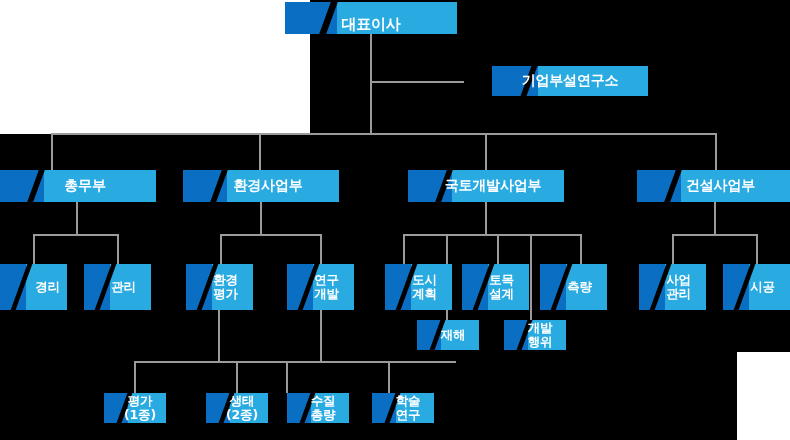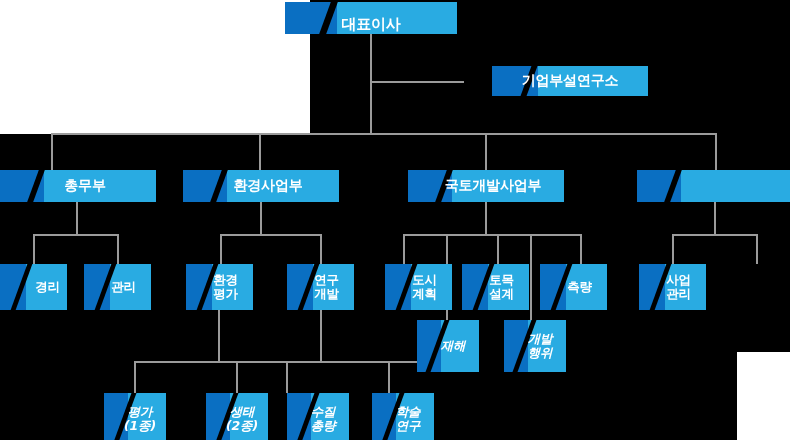--- a/index.html
+++ b/index.html
@@ -79,21 +79,21 @@
   .dept { height: 32px; }
   .dept .accent { width: 44px; }
   .dept .slash  { left: 33px; width: 6px; }
   .dept .label  { font-size: 14px; width: 100%; padding-left: 14px; }
 
   .leaf { height: 46px; }
   .leaf .accent { width: 26px; }
   .leaf .slash  { left: 19px; width: 5px; }
   .leaf .label  { font-size: 12.5px; width: 100%; padding-left: 12px; }
 
-  .leaf2 { height: 52px; font-style: italic; }
+  .leaf2 { height: 30px; }
   .leaf2 .accent { width: 24px; }
   .leaf2 .slash  { left: 18px; width: 5px; }
   .leaf2 .label  { font-size: 12.5px; width: 100%; padding-left: 10px; }
 </style>
 </head>
 <body>
 
 <div id="org-root">
 
   <div class="patch" style="left:0px; top:0px; width:310px; height:134px;"></div>
@@ -168,20 +168,21 @@
 
   <div class="node dept" style="left:408px; top:170px; width:156px;">
     <div class="accent"></div>
     <div class="slash"></div>
     <div class="label">국토개발사업부</div>
   </div>
 
   <div class="node dept" style="left:637px; top:170px; width:153px;">
     <div class="accent"></div>
     <div class="slash"></div>
+    <div class="label">건설사업부</div>
   </div>
 
   <div class="node leaf" style="left:0px; top:264px; width:67px;padding-left:16px;">
     <div class="accent"></div>
     <div class="slash"></div>
     <div class="label">경리</div>
   </div>
 
   <div class="node leaf" style="left:84px; top:264px; width:67px;">
     <div class="accent"></div>
@@ -236,20 +237,25 @@
 행위</div>
   </div>
 
   <div class="node leaf" style="left:639px; top:264px; width:67px;">
     <div class="accent"></div>
     <div class="slash"></div>
     <div class="label">사업
 관리</div>
   </div>
 
+  <div class="node leaf" style="left:723px; top:264px; width:67px;">
+    <div class="accent"></div>
+    <div class="slash"></div>
+    <div class="label">시공</div>
+  </div>
 
   <div class="node leaf2" style="left:104px; top:393px; width:62px;">
     <div class="accent"></div>
     <div class="slash"></div>
     <div class="label">평가
 (1종)</div>
   </div>
 
   <div class="node leaf2" style="left:206px; top:393px; width:62px;justify-content:center;">
     <div class="accent"></div>

